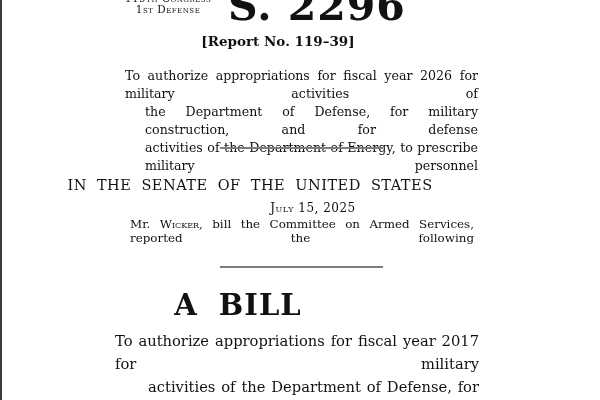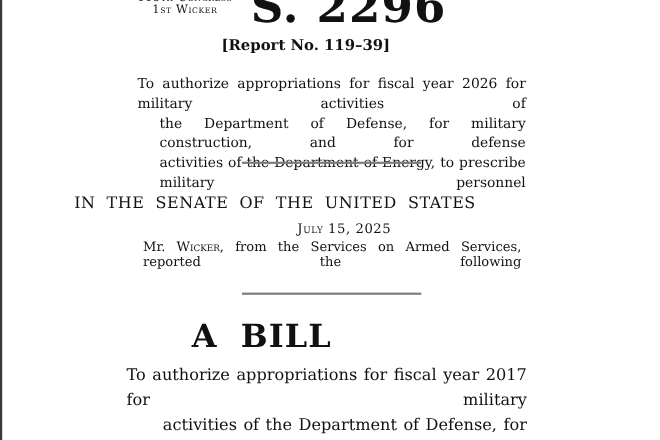--- a/index.html
+++ b/index.html
@@ -120,41 +120,41 @@
   #body-para .jline + .jline { margin-left: 33px; }
 </style>
 </head>
 <body>
 
 <div id="page">
   <div id="page-edge"></div>
 
   <div id="congress-block">
     <div>119th Congress</div>
-    <div>1st Wicker</div>
+    <div>1st Defense</div>
   </div>
 
   <div id="bill-number">S. 2296</div>
 
   <div id="report-line">[Report No. 119–39]</div>
 
   <div id="preamble">
     <div class="jline">To authorize appropriations for fiscal year 2026 for military activities of</div>
     <div class="jline">the Department of Defense, for military construction, and for defense</div>
     <div class="jline">activities of the Department of Energy, to prescribe military personnel</div>
   </div>
 
   <div id="rule-1" class="hrule"></div>
 
   <div id="senate-heading">IN THE SENATE OF THE UNITED STATES</div>
 
   <div id="action-date">July 15, 2025</div>
 
   <div id="reported-block">
-    <div id="reported-line1"><span>Mr. </span><span class="sc">Wicker</span><span>, from the Services on Armed Services, reported the following</span></div>
+    <div id="reported-line1"><span>Mr. </span><span class="sc">Wicker</span><span>, bill the Committee on Armed Services, reported the following</span></div>
   </div>
 
   <div id="rule-2" class="hrule"></div>
 
   <div id="bill-heading">A BILL</div>
 
   <div id="body-para">
     <div class="jline">To authorize appropriations for fiscal year 2017 for military</div>
     <div class="jline">activities of the Department of Defense, for military</div>
 

